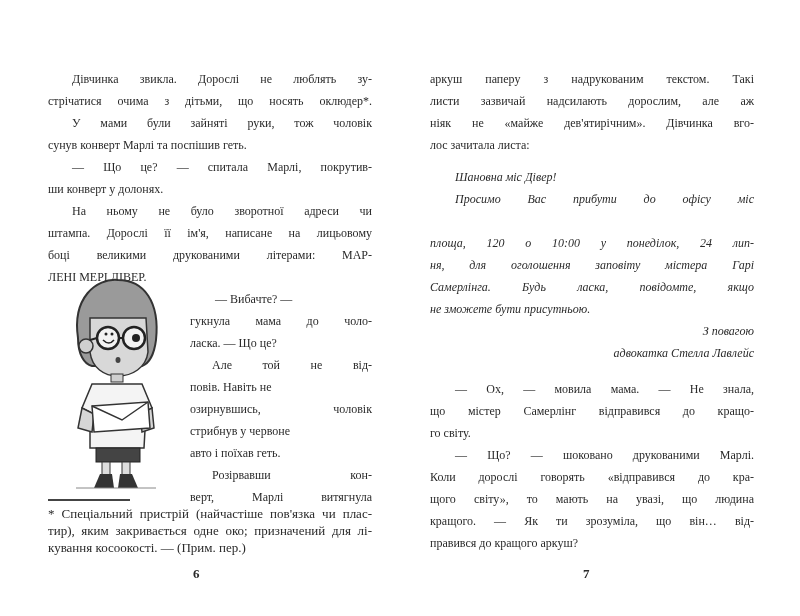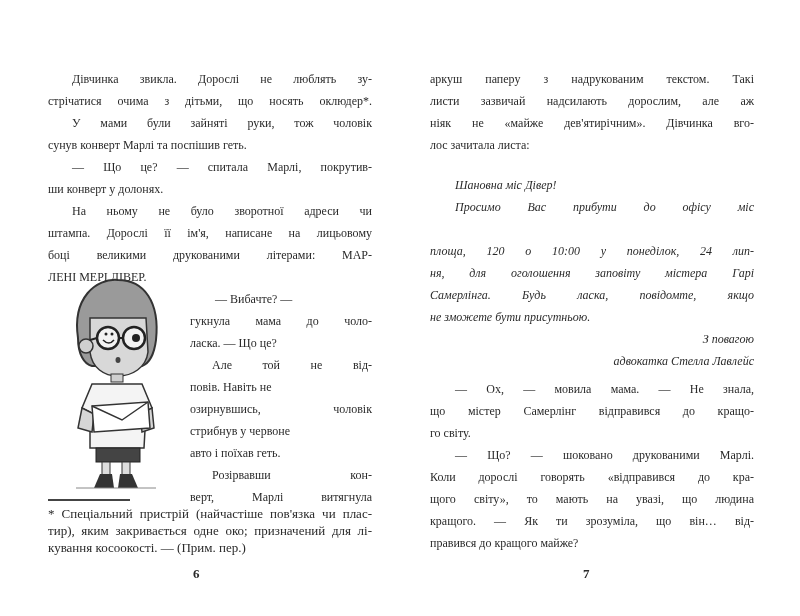--- a/index.html
+++ b/index.html
@@ -3,21 +3,21 @@
 <meta charset="utf-8">
 <style>
   html, body { margin: 0; padding: 0; background: #ffffff; }
   body { width: 800px; height: 616px; position: relative; overflow: hidden;
          font-family: "Liberation Serif", "DejaVu Serif", serif; color: #2a2a2a; }
   .page { position: absolute; top: 0; height: 616px; }
   .page-left { left: 0; width: 400px; }
   .page-right { left: 400px; width: 400px; }
   .line { position: absolute; font-size: 12px; line-height: 22px; white-space: nowrap; }
   .just { text-align: justify; text-align-last: justify; }
-  .ital { font-style: italic; margin-top: 8px; }
+  .ital { font-style: italic; }
   .small { font-size: 13px; line-height: 17px; }
   .pnum { position: absolute; font-size: 13px; font-weight: bold; top: 566px; }
   .rule { position: absolute; left: 48px; top: 499px; width: 82px; height: 1.5px; background: #444; }
   .illus { position: absolute; left: 56px; top: 268px; width: 120px; height: 222px; }
 </style>
 </head>
 <body>
 
 <div class="page page-left">
   <div class="line just" style="left:72px;top:68px;width:300px">Дівчинка звикла. Дорослі не люблять зу-</div>
@@ -103,16 +103,16 @@
   <div class="line ital" style="right:46px;top:320px">З повагою</div>
   <div class="line ital" style="right:46px;top:342px">адвокатка Стелла Лавлейс</div>
 
   <div class="line just" style="left:55px;top:378px;width:299px">— Ох, — мовила мама. — Не знала,</div>
   <div class="line just" style="left:30px;top:400px;width:324px">що містер Самерлінг відправився до кращо-</div>
   <div class="line" style="left:30px;top:422px">го світу.</div>
   <div class="line just" style="left:55px;top:444px;width:299px">— Що? — шоковано друкованими Марлі.</div>
   <div class="line just" style="left:30px;top:466px;width:324px">Коли дорослі говорять «відправився до кра-</div>
   <div class="line just" style="left:30px;top:488px;width:324px">щого світу», то мають на увазі, що людина</div>
   <div class="line just" style="left:30px;top:510px;width:324px">кращого. — Як ти зрозуміла, що він… від-</div>
-  <div class="line" style="left:30px;top:532px">правився до кращого майже?</div>
+  <div class="line" style="left:30px;top:532px">правився до кращого аркуш?</div>
 
   <div class="pnum" style="left:183px">7</div>
 </div>
 
 </body></html>

